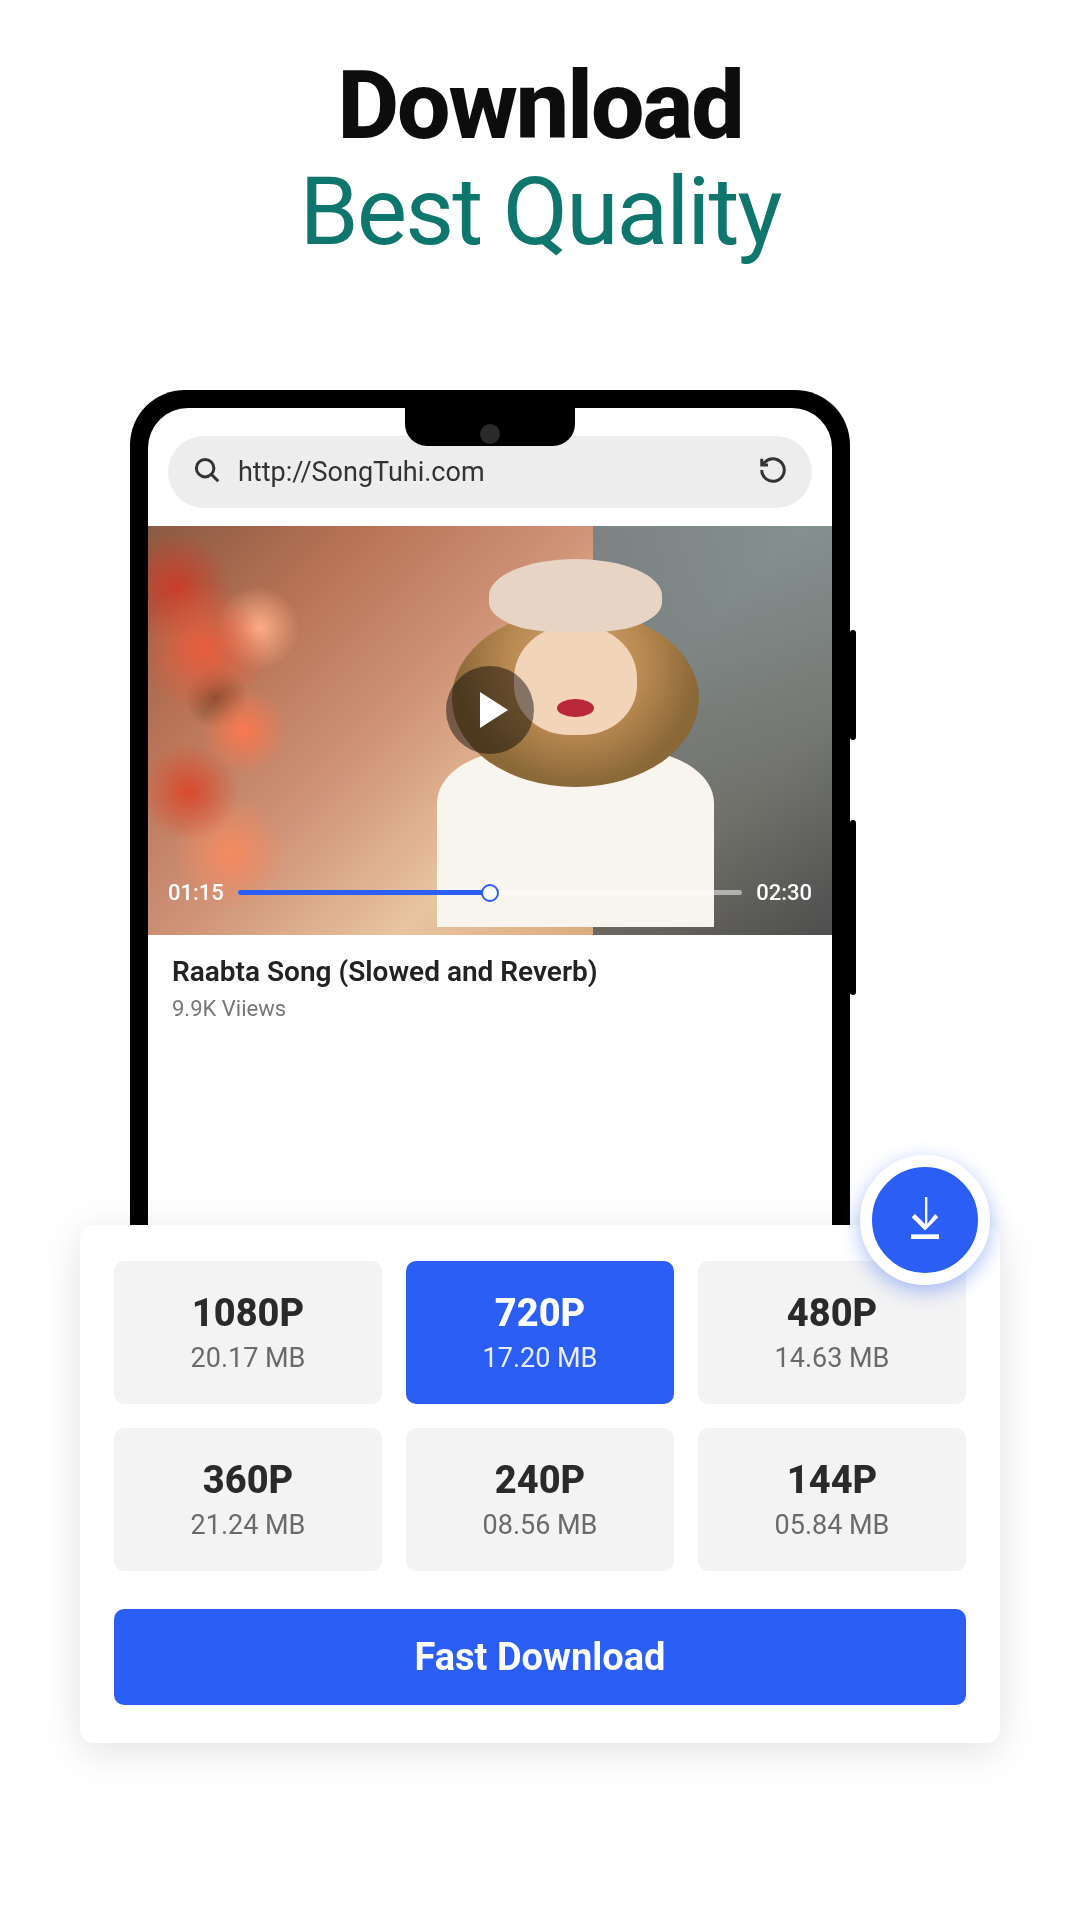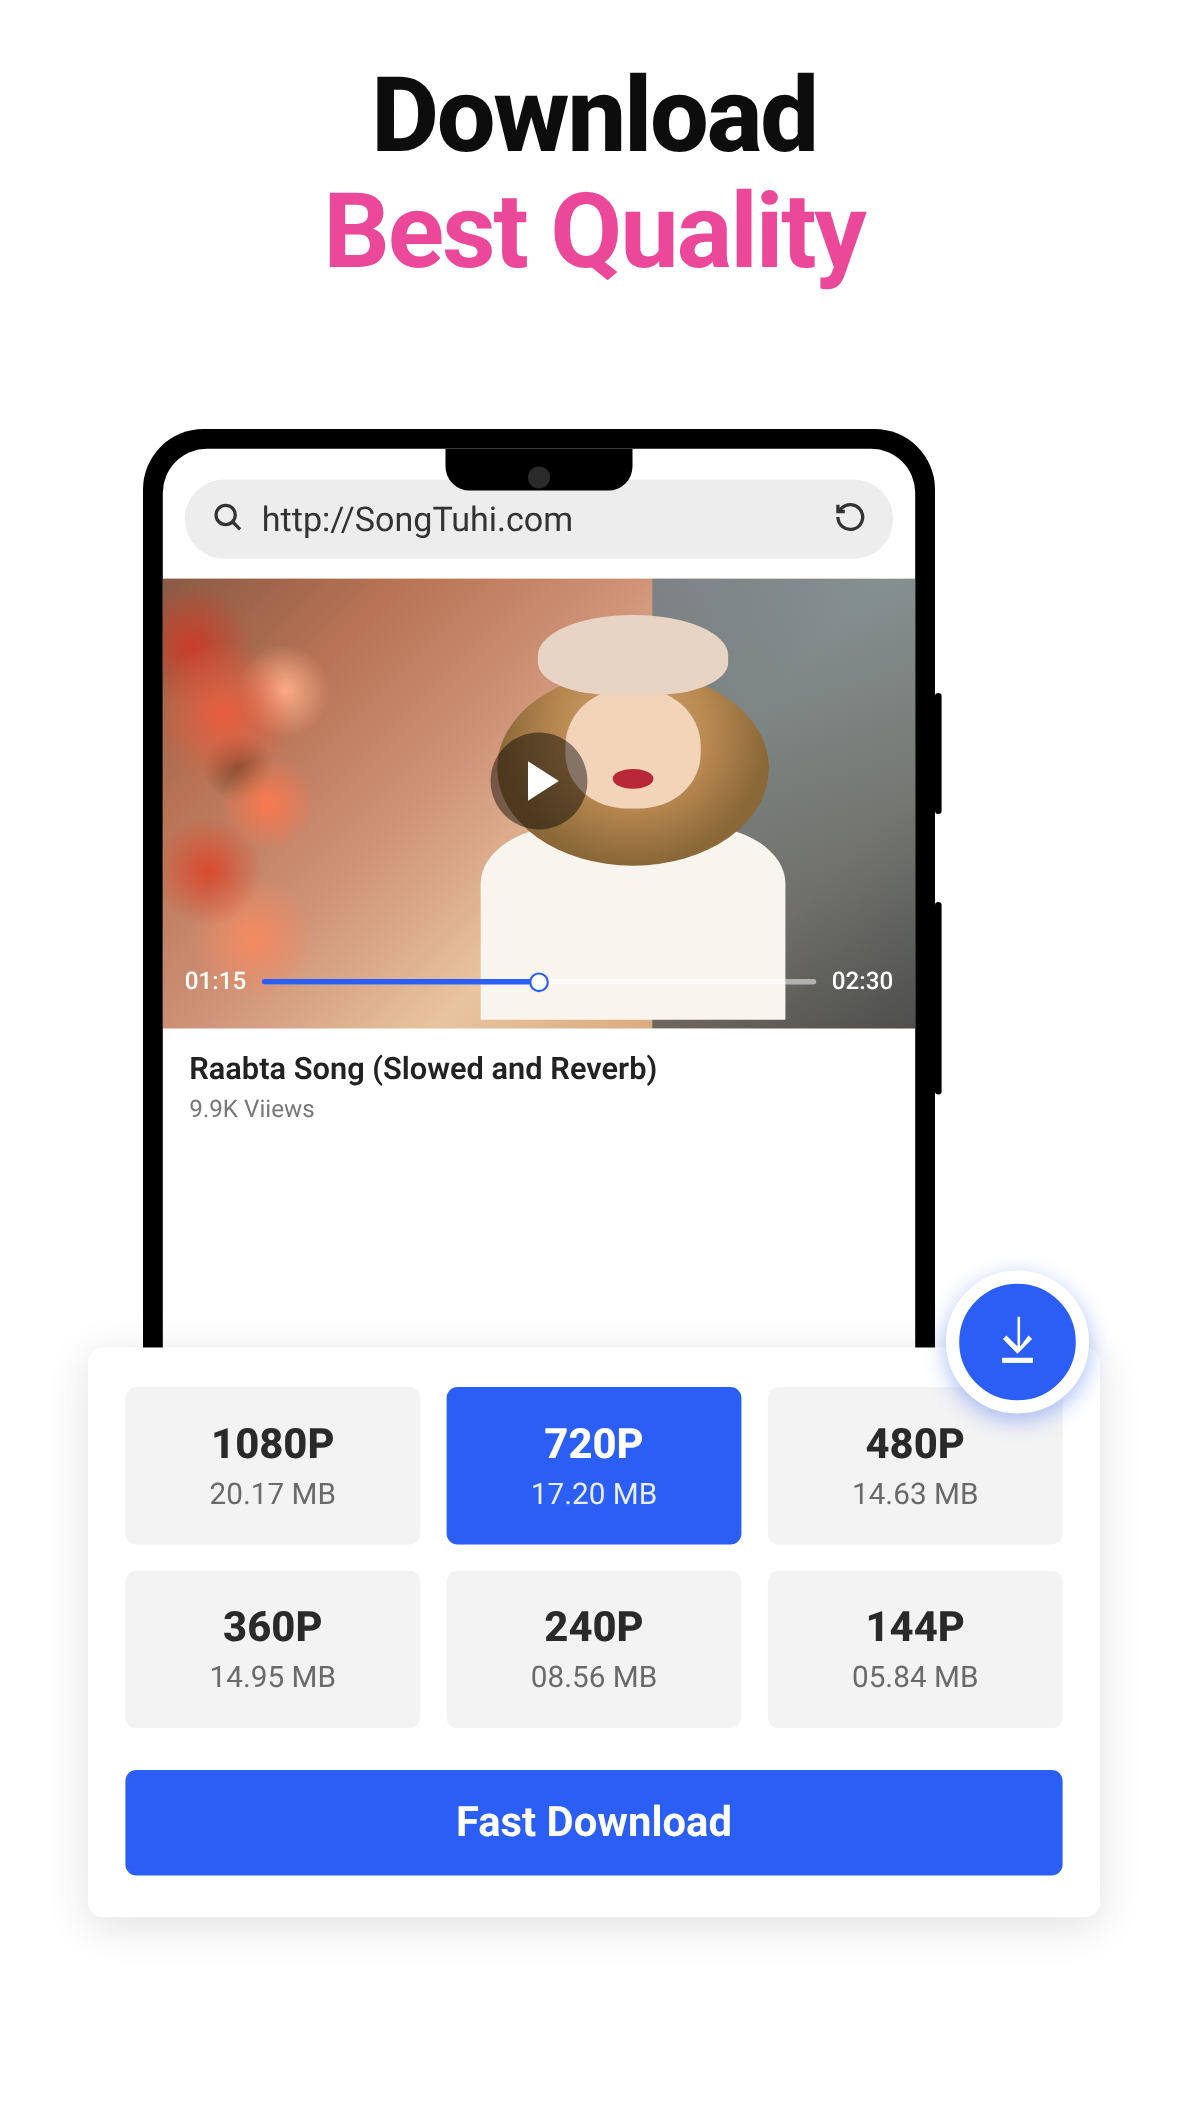--- a/index.html
+++ b/index.html
@@ -1,20 +1,20 @@
 <!DOCTYPE html>
 <html><head>
   <meta charset="utf-8">
   <style>
     * { margin: 0; padding: 0; box-sizing: border-box; font-family: -apple-system, BlinkMacSystemFont, 'Segoe UI', Roboto, sans-serif; }
     body { width: 1080px; height: 1920px; background: #ffffff; overflow: hidden; position: relative; }
     
     .headline { text-align: center; padding-top: 50px; }
     .headline-line1 { font-size: 95px; font-weight: 800; color: #0d0d0d; letter-spacing: -2px; }
-    .headline-line2 { font-size: 95px; font-weight: 700; color: #ec4899; letter-spacing: -2px; margin-top: -5px; }
+    .headline-line2 { font-size: 95px; font-weight: 400; color: #0f766e; letter-spacing: -2px; margin-top: -5px; }
     
     .phone-frame {
       position: absolute;
       top: 390px;
       left: 130px;
       width: 720px;
       height: 1340px;
       background: #000;
       border-radius: 55px;
       padding: 18px;
@@ -56,21 +56,21 @@
     .url-bar {
       margin: 28px 20px 18px 20px;
       height: 72px;
       background: #ededed;
       border-radius: 36px;
       display: flex;
       align-items: center;
       padding: 0 24px;
       gap: 16px;
     }
-    .url-text { flex: 1; font-size: 31px; color: #333; }
+    .url-text { flex: 1; font-size: 27px; color: #333; }
     
     .video-player {
       position: relative;
       width: 100%;
       height: 409px;
       background: linear-gradient(135deg, #8a5a44 0%, #b87355 20%, #cf9378 40%, #e8c4a0 60%, #d9a87c 80%, #7a5943 100%);
       overflow: hidden;
     }
     .leaves-left {
       position: absolute; left: 0; top: 0; width: 40%; height: 100%;
@@ -247,21 +247,21 @@
     <div class="quality-card selected">
       <div class="quality-label">720P</div>
       <div class="quality-size">17.20 MB</div>
     </div>
     <div class="quality-card">
       <div class="quality-label">480P</div>
       <div class="quality-size">14.63 MB</div>
     </div>
     <div class="quality-card">
       <div class="quality-label">360P</div>
-      <div class="quality-size">14.95 MB</div>
+      <div class="quality-size">21.24 MB</div>
     </div>
     <div class="quality-card">
       <div class="quality-label">240P</div>
       <div class="quality-size">08.56 MB</div>
     </div>
     <div class="quality-card">
       <div class="quality-label">144P</div>
       <div class="quality-size">05.84 MB</div>
     </div>
   </div>

